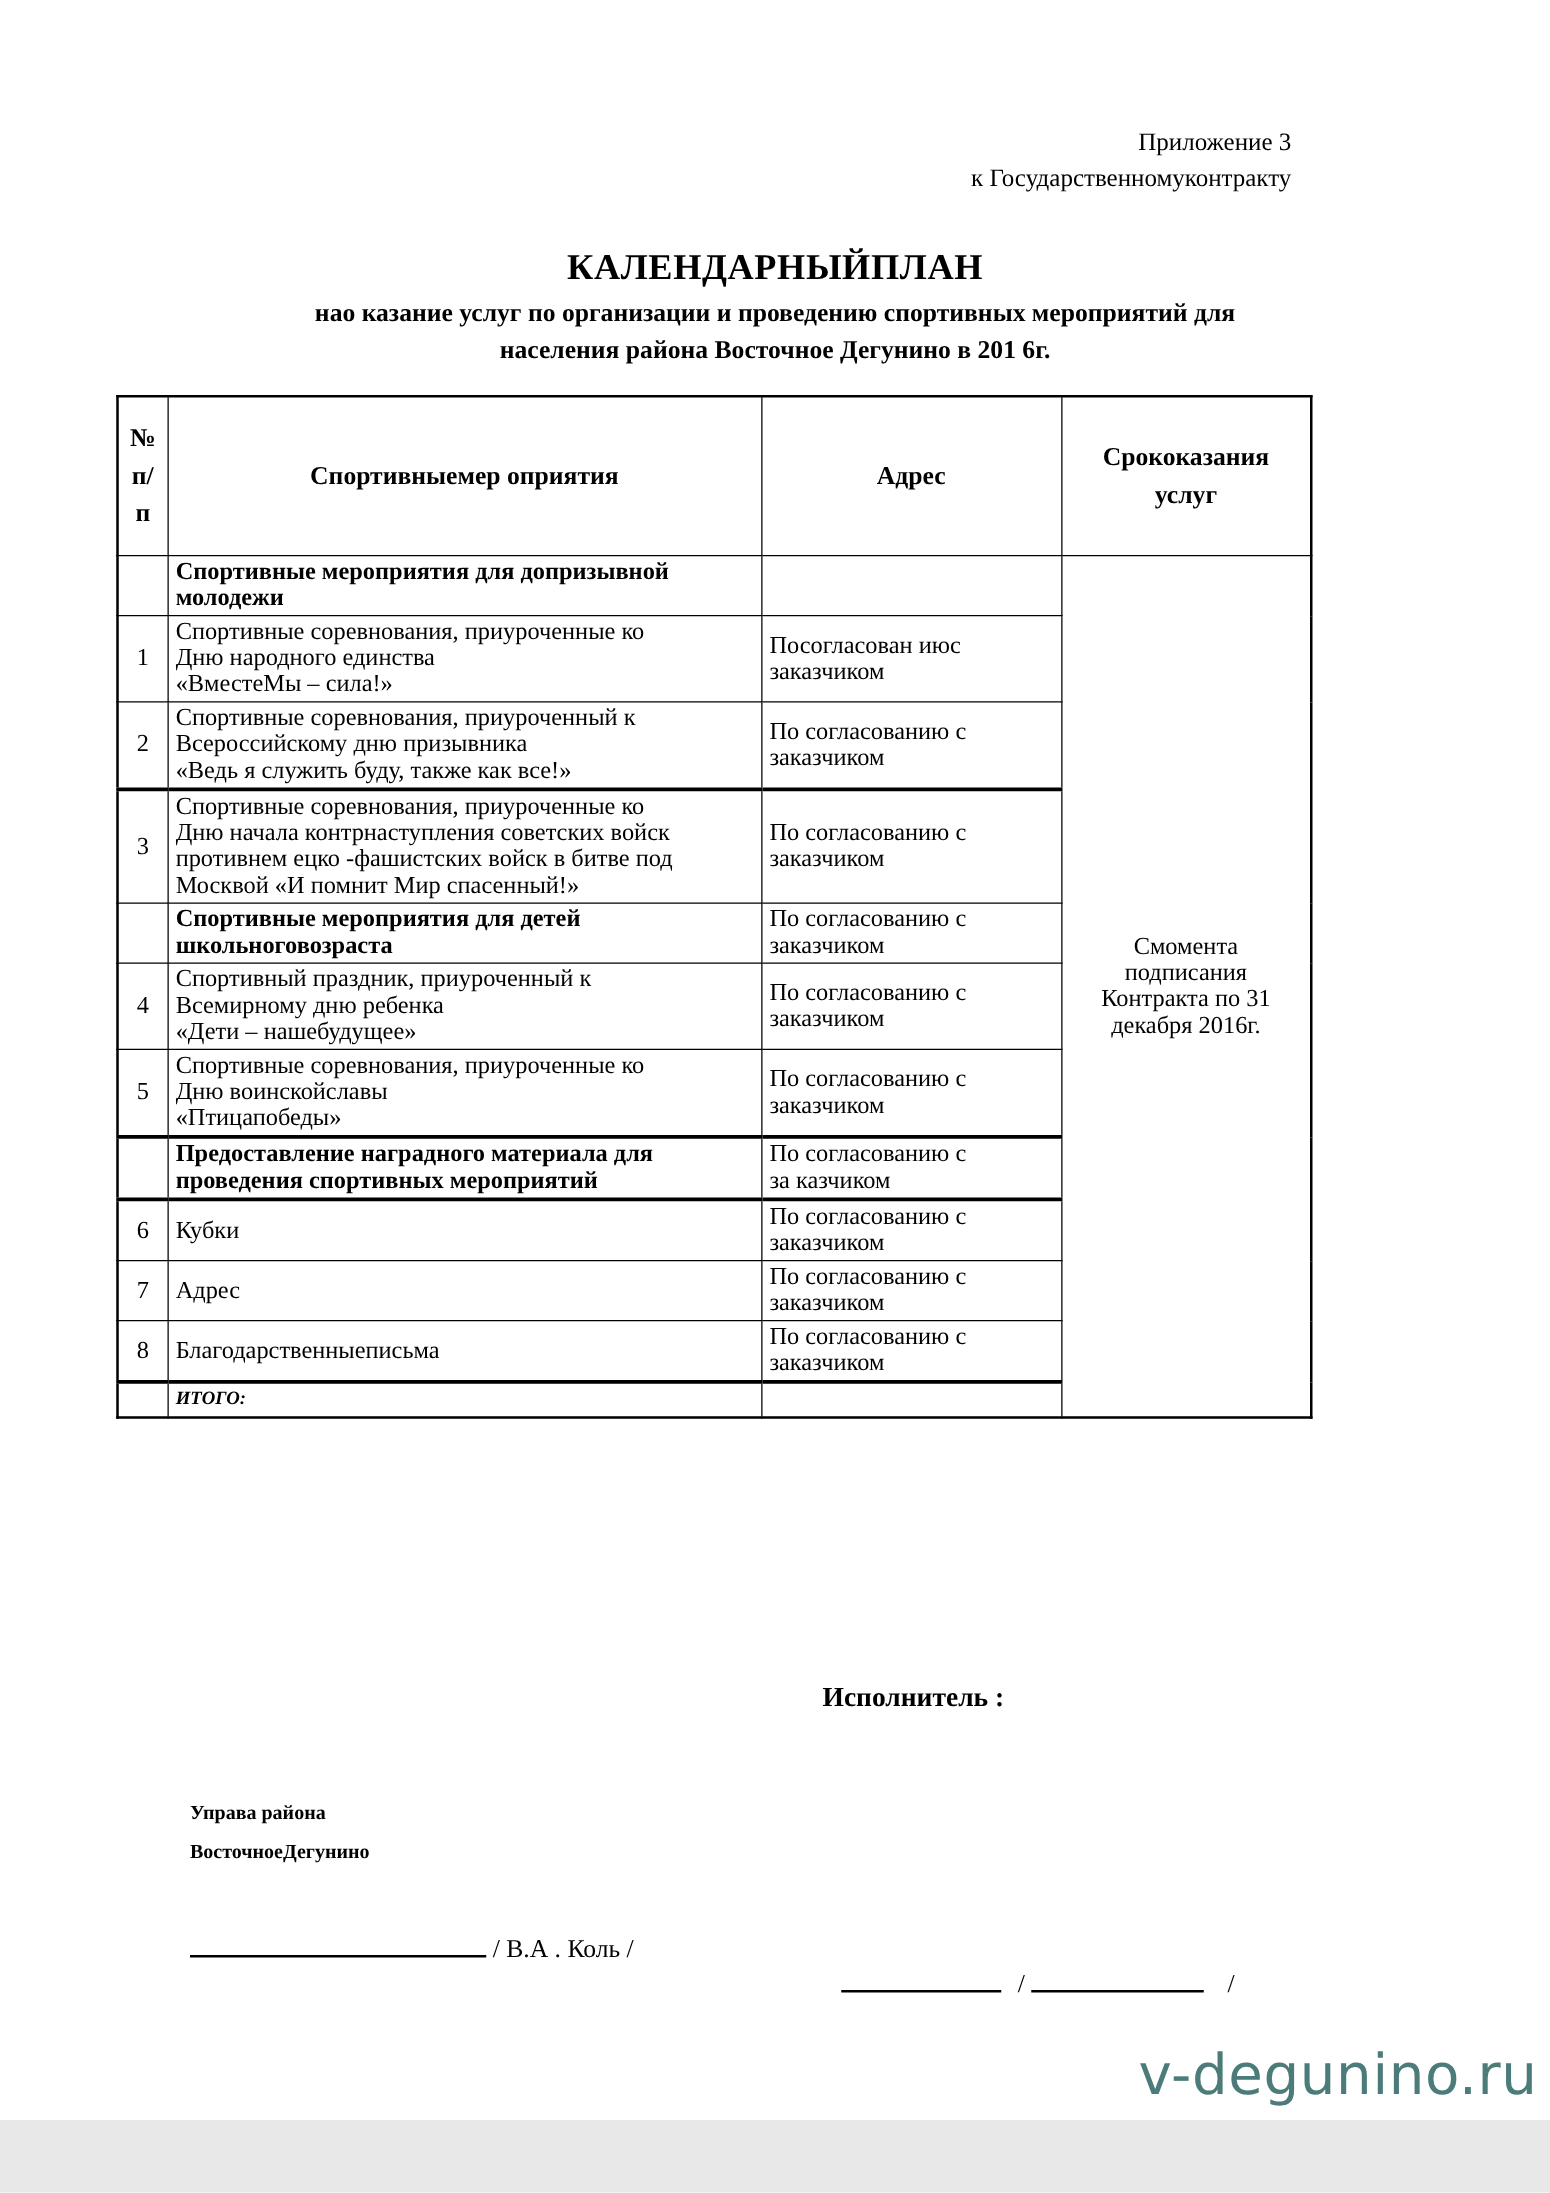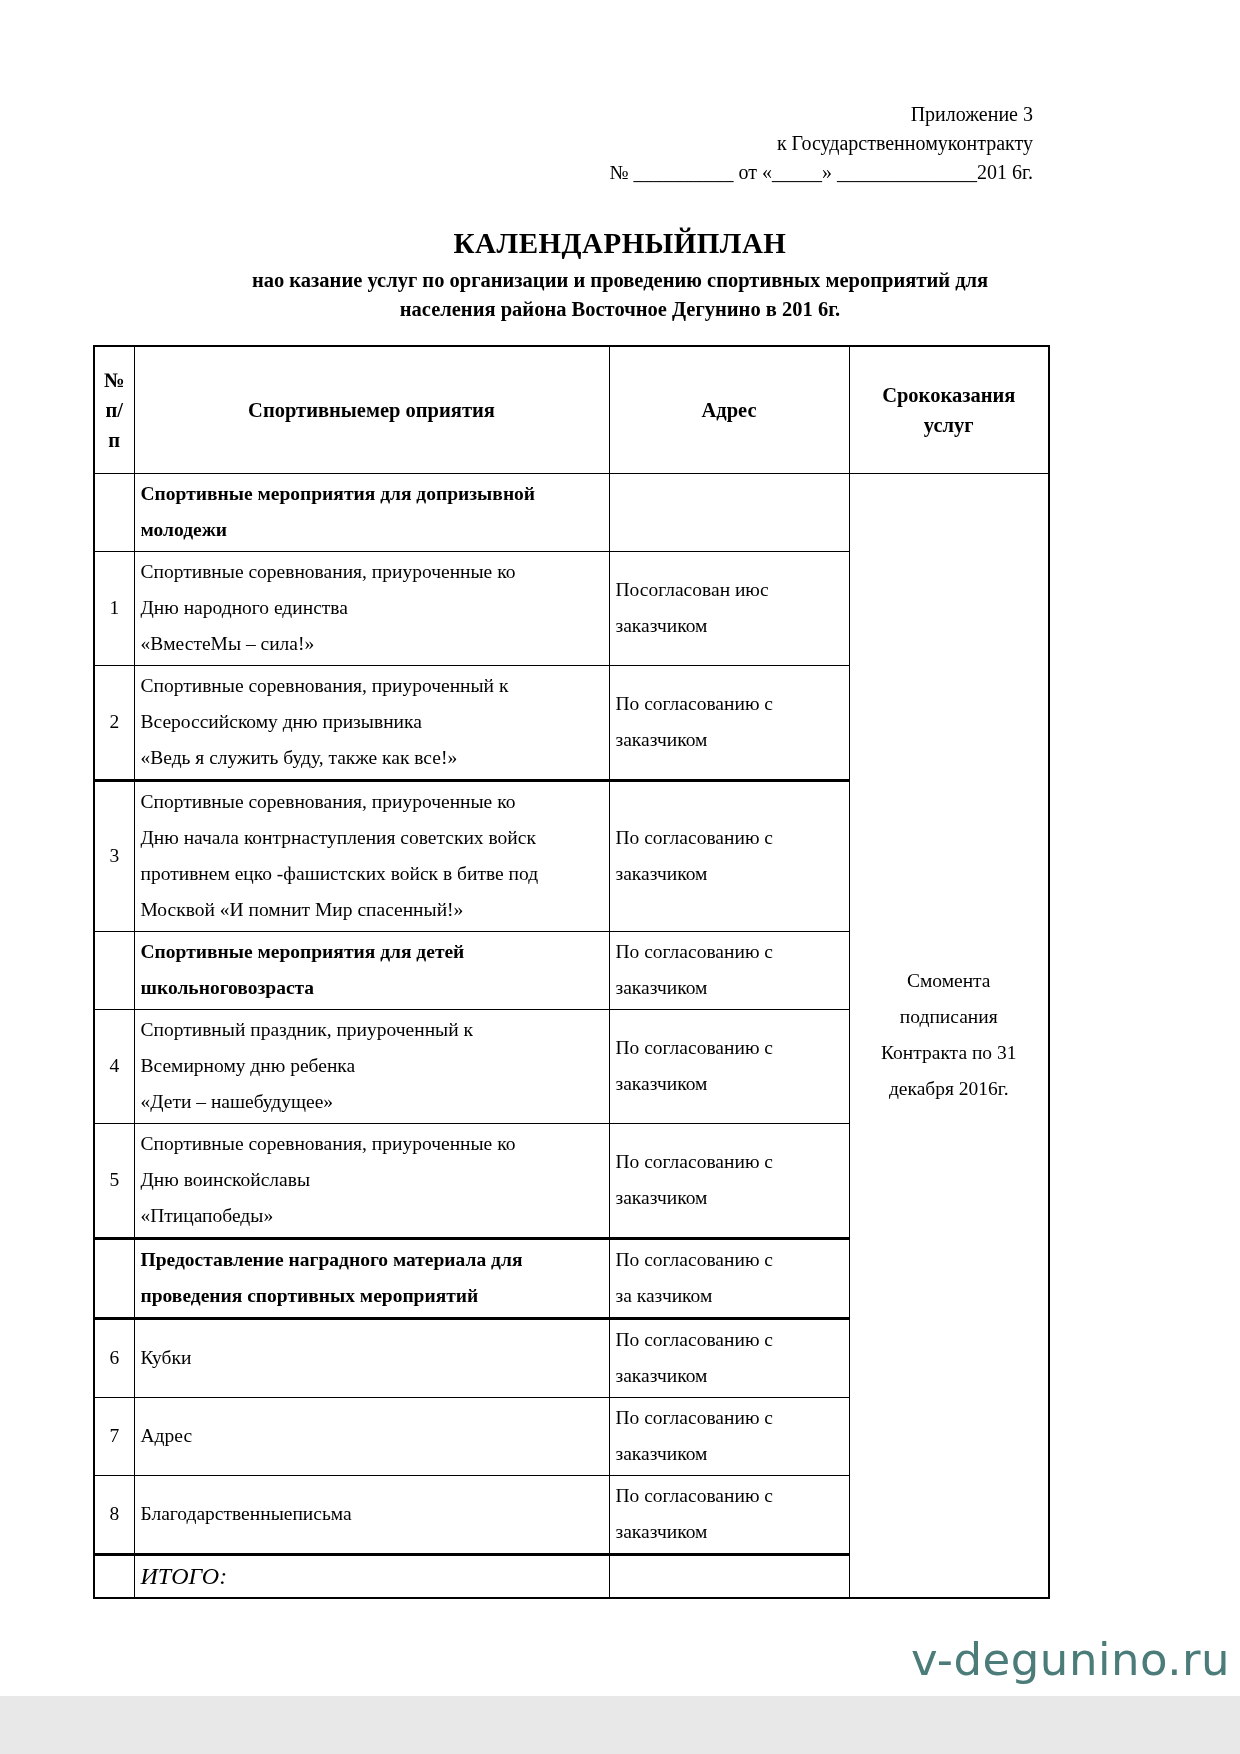--- a/index.html
+++ b/index.html
@@ -50,28 +50,28 @@
   table.plan thead th{
     height:124px;
     vertical-align:middle;
     text-align:center;
     font-size:20.5px;
     font-weight:bold;
     line-height:30px;
   }
   table.plan td{
     font-size:19.5px;
-    line-height:36px;
+    line-height:21px;
     vertical-align:middle;
     padding:2px 6px 3px 6px;
   }
   td.num-cell{text-align:center;padding:2px 1px;}
   td.event-cell{padding-left:9px;}
   tr.type-section td.event-cell{font-weight:bold;}
-  tr.type-total td.event-cell{font-weight:normal;font-style:italic;font-size:24px;}
+  tr.type-total td.event-cell{font-weight:bold;font-style:italic;font-size:15px;}
   td.term-cell{
     text-align:center;
     vertical-align:middle;
     font-size:20px;
     line-height:32px;
   }
   tr.heavy-top td{border-top:3px solid #000;}
   td.bottom-align{vertical-align:bottom;}
   
   .sig-row{
@@ -114,21 +114,20 @@
   }
 </style>
 </head>
 <body>
 
 <div class="page">
 
   <div class="appendix">
     <div>Приложение  3</div>
     <div>к Государственномуконтракту</div>
-    <div>№ __________ от «_____» ______________201  6г.</div>
   </div>
 
   <div class="title">КАЛЕНДАРНЫЙПЛАН</div>
   <div class="subtitle pre">нао казание услуг по  организации и проведению спортивных мероприятий для
 населения района Восточное Дегунино в 201  6г.</div>
 
   <table class="plan">
     <colgroup>
       <col style="width:40px">
       <col style="width:475px">

